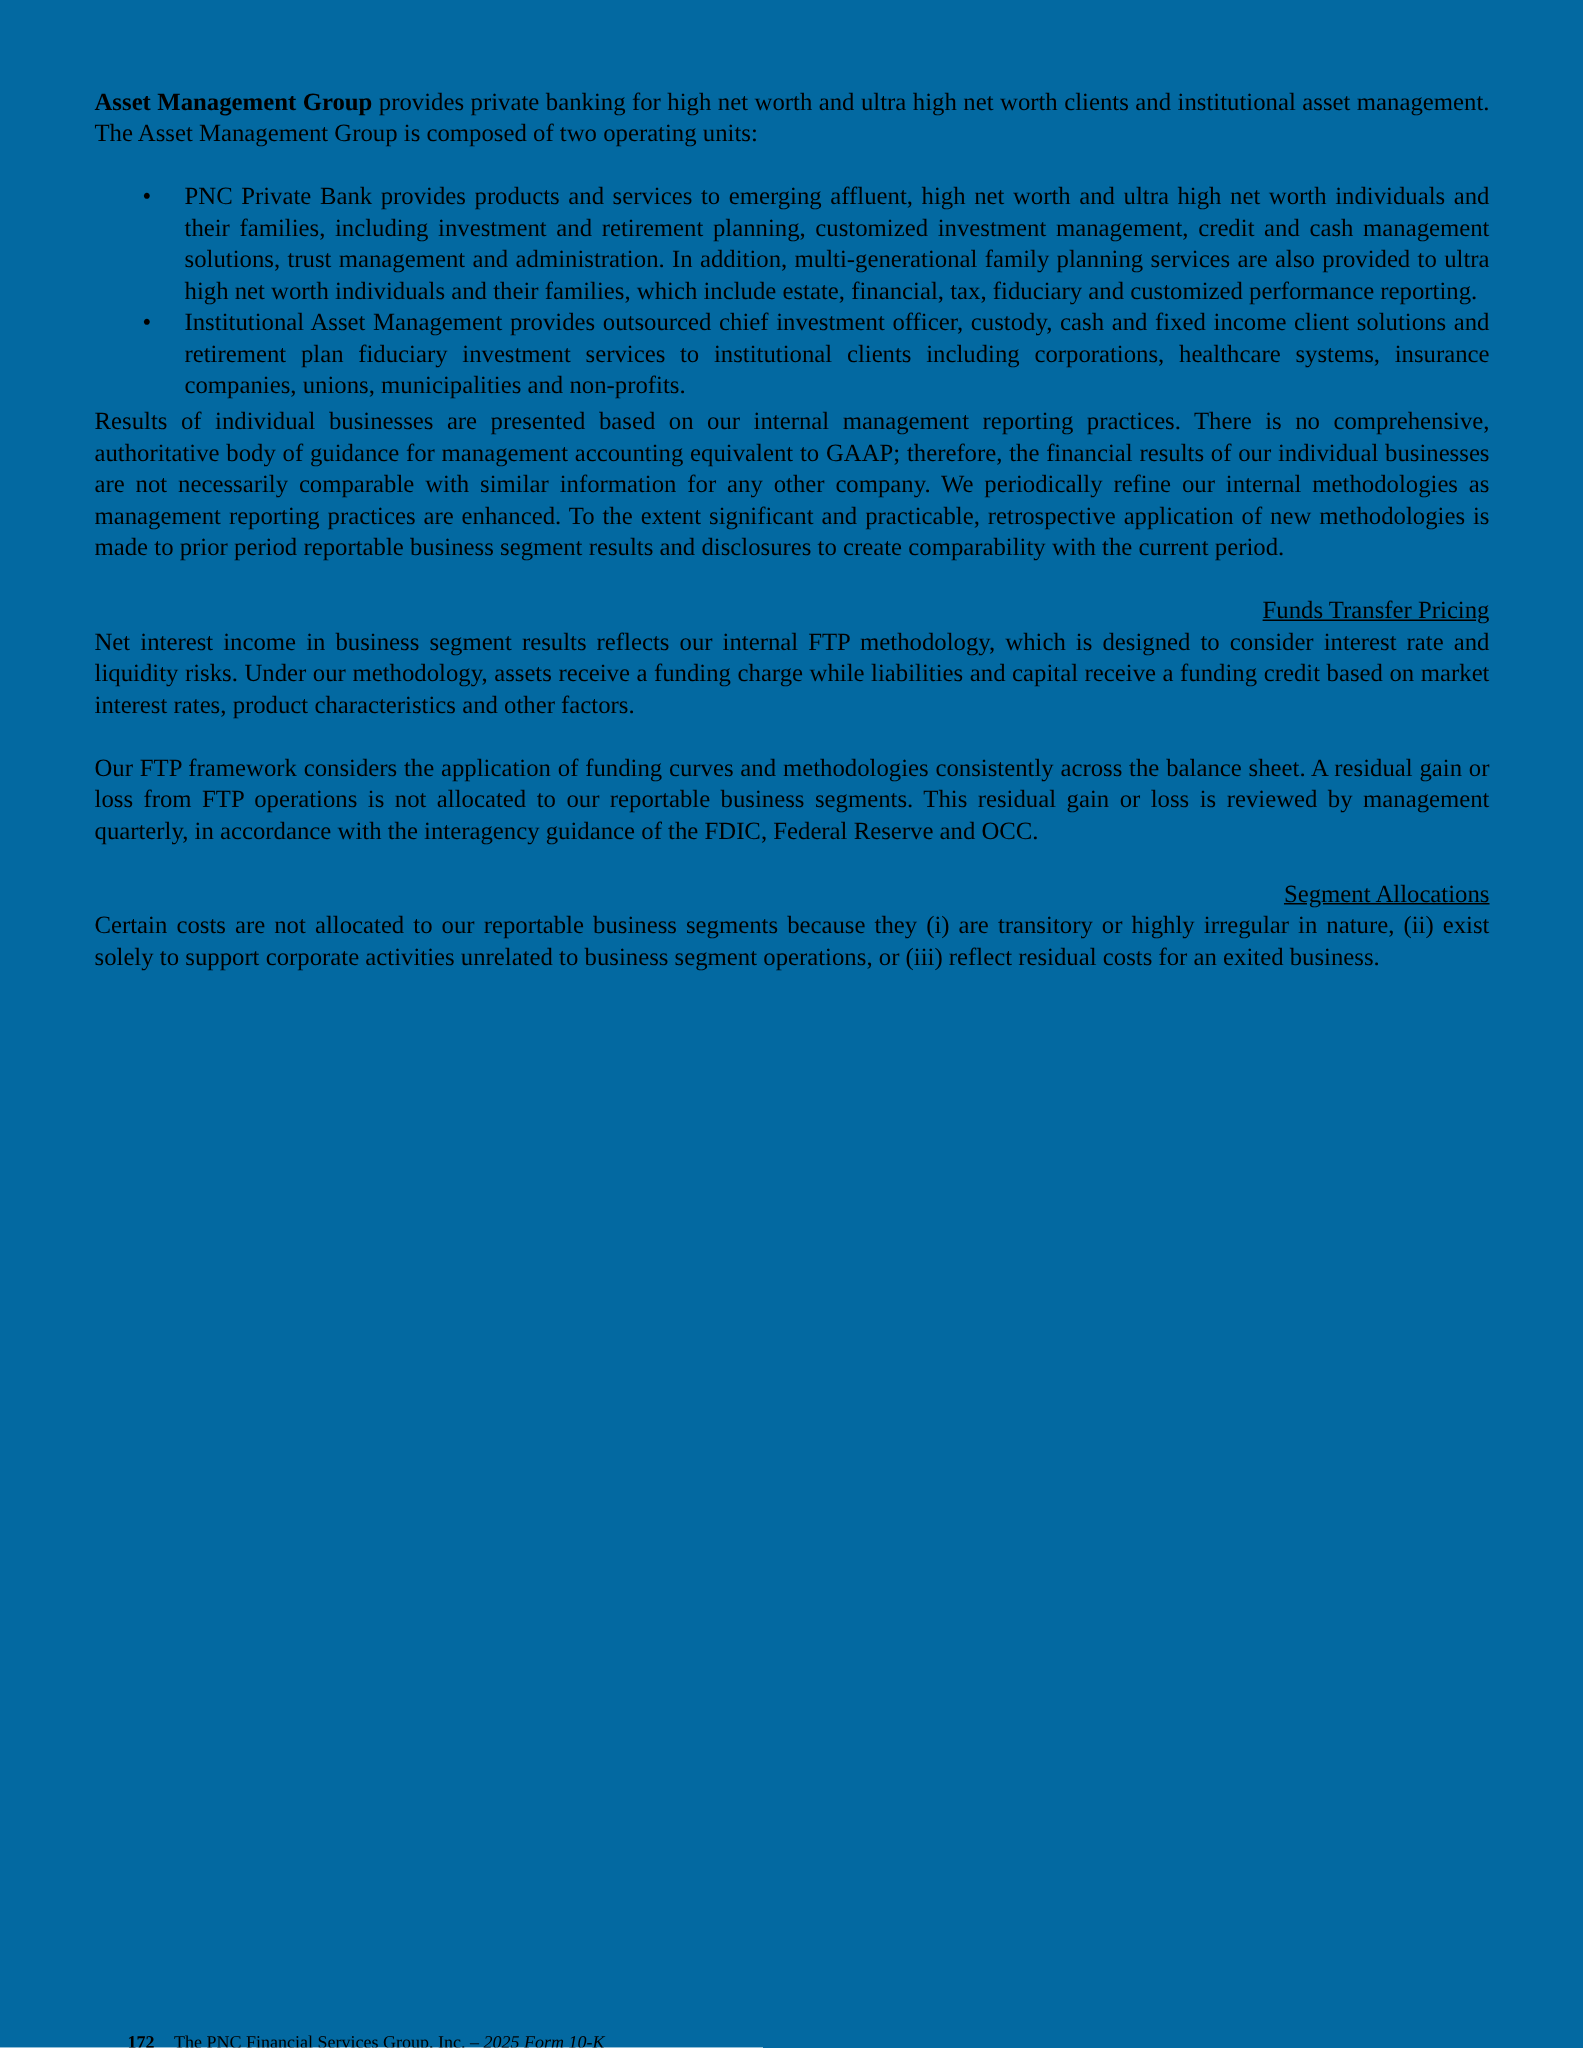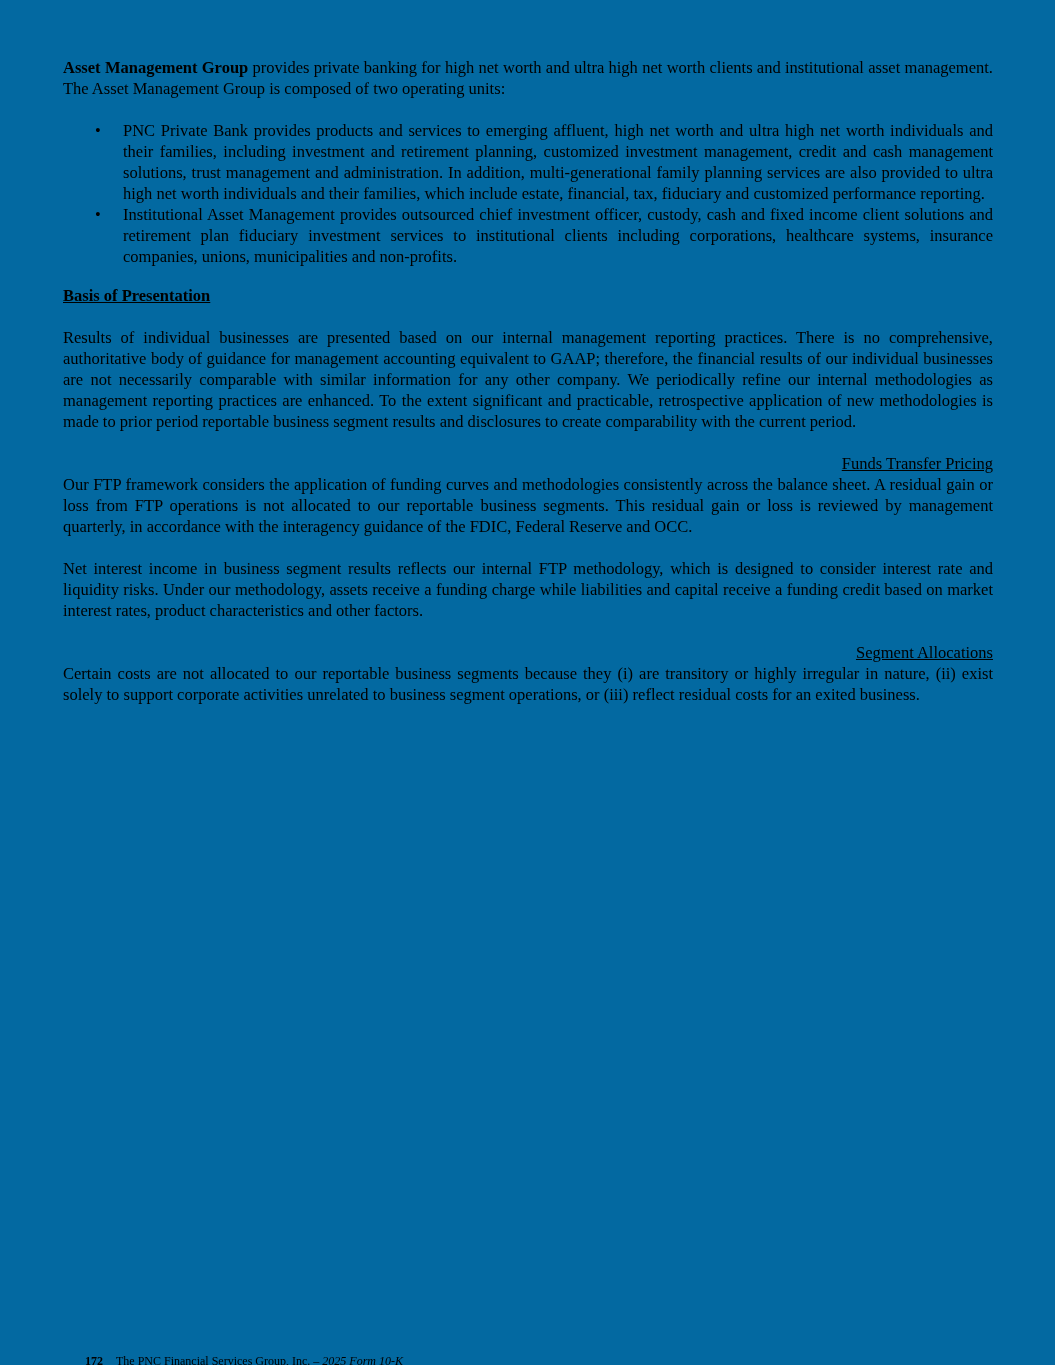--- a/index.html
+++ b/index.html
@@ -20,21 +20,21 @@
   .content {
     padding: 57px 62px 0 63px;
     font-size: 16.5px;
     line-height: 21px;
     text-align: justify;
   }
   .block { margin-bottom: 21px; }
   .lead-bold { font-weight: bold; }
   ul.bullets {
     list-style: none;
-    margin-bottom: 18px;
+    margin-bottom: 3px;
   }
   ul.bullets li {
     position: relative;
     padding-left: 60px;
     text-align: justify;
   }
   ul.bullets li::before {
     content: "\2022";
     position: absolute;
     left: 32px;
@@ -72,29 +72,28 @@
 <div class="page">
   <div class="content">
 
     <p class="block"><span class="lead-bold">Asset Management Group</span><span> provides private banking for high net worth and ultra high net worth clients and institutional asset management. The Asset Management Group is composed of two operating units:</span></p>
 
     <ul class="bullets">
       <li>PNC Private Bank provides products and services to emerging affluent, high net worth and ultra high net worth individuals and their families, including investment and retirement planning, customized investment management, credit and cash management solutions, trust management and administration. In addition, multi-generational family planning services are also provided to ultra high net worth individuals and their families, which include estate, financial, tax, fiduciary and customized performance reporting.</li>
       <li>Institutional Asset Management provides outsourced chief investment officer, custody, cash and fixed income client solutions and retirement plan fiduciary investment services to institutional clients including corporations, healthcare systems, insurance companies, unions, municipalities and non-profits.</li>
     </ul>
 
-    <h2 class="heading-bold-underline">Basis of Presentation</h2>
 
     <p class="block">Results of individual businesses are presented based on our internal management reporting practices. There is no comprehensive, authoritative body of guidance for management accounting equivalent to GAAP; therefore, the financial results of our individual businesses are not necessarily comparable with similar information for any other company. We periodically refine our internal methodologies as management reporting practices are enhanced. To the extent significant and practicable, retrospective application of new methodologies is made to prior period reportable business segment results and disclosures to create comparability with the current period.</p>
 
     <h3 class="subheading-underline">Funds Transfer Pricing</h3>
 
+    <p class="block">Net interest income in business segment results reflects our internal FTP methodology, which is designed to consider interest rate and liquidity risks. Under our methodology, assets receive a funding charge while liabilities and capital receive a funding credit based on market interest rates, product characteristics and other factors.</p>
+
     <p class="block">Our FTP framework considers the application of funding curves and methodologies consistently across the balance sheet. A residual gain or loss from FTP operations is not allocated to our reportable business segments. This residual gain or loss is reviewed by management quarterly, in accordance with the interagency guidance of the FDIC, Federal Reserve and OCC.</p>
-
-    <p class="block">Net interest income in business segment results reflects our internal FTP methodology, which is designed to consider interest rate and liquidity risks. Under our methodology, assets receive a funding charge while liabilities and capital receive a funding credit based on market interest rates, product characteristics and other factors.</p>
 
     <h3 class="subheading-underline">Segment Allocations</h3>
 
 
     <p class="block">Certain costs are not allocated to our reportable business segments because they (i) are transitory or highly irregular in nature, (ii) exist solely to support corporate activities unrelated to business segment operations, or (iii) reflect residual costs for an exited business.</p>
 
 
   </div>
 
   <div class="footer"><span class="page-num">172</span><span>The PNC Financial Services Group, Inc. – </span><span class="form-name">2025 Form 10-K</span></div>

